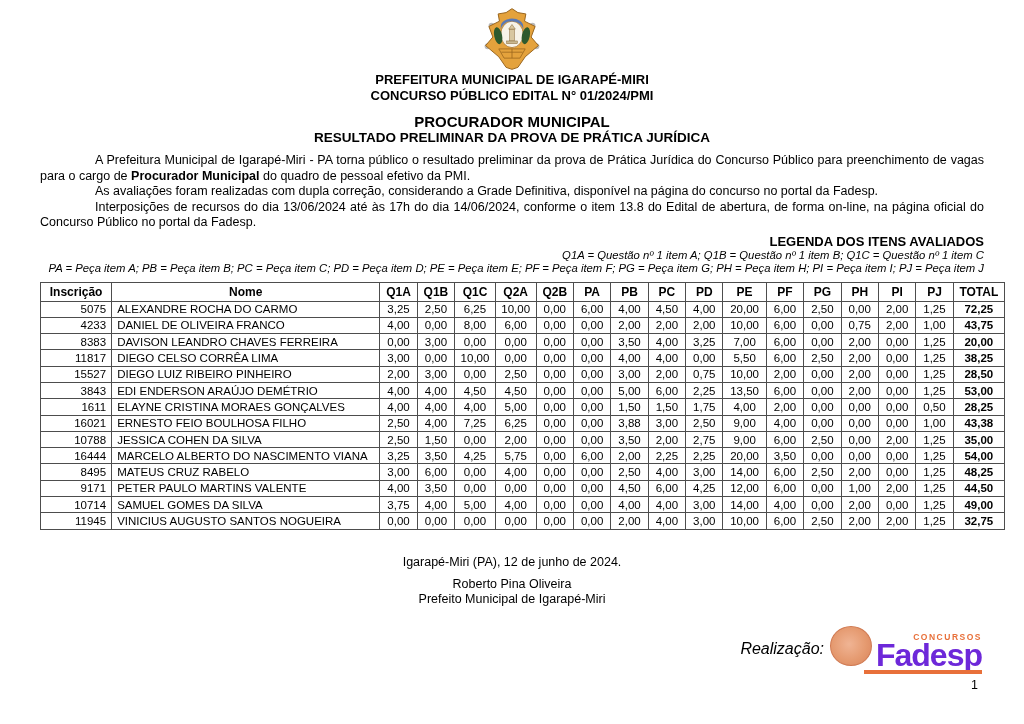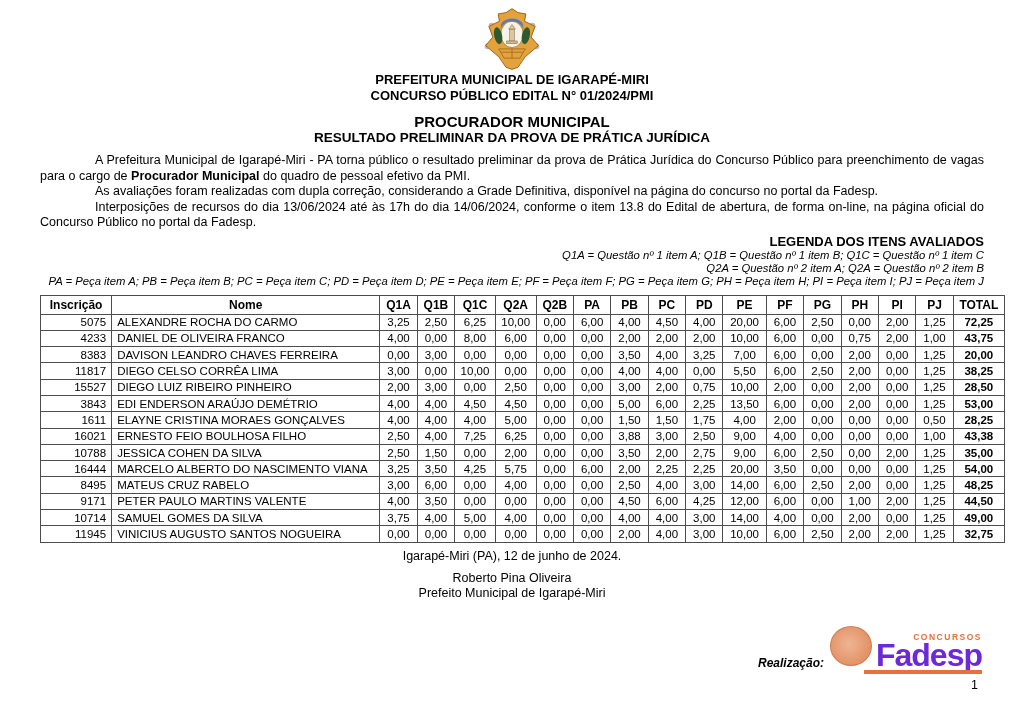--- a/index.html
+++ b/index.html
@@ -37,29 +37,29 @@
   .results-table td { text-align: center; }
   .results-table td.col-0 { text-align: right; padding-right: 5px; }
   .results-table td.col-1 { text-align: left; padding-left: 5px; }
   .results-table td.col-17 { font-weight: bold; }
   .col-0 { width: 7.55%; }
   .col-1 { width: 29.9%; }
   .col-2,.col-3,.col-6,.col-7,.col-8,.col-9,.col-10,.col-12,.col-13,.col-14,.col-15,.col-16 { width: 3.72%; }
   .col-4,.col-5 { width: 4.1%; }
   .col-11 { width: 4.4%; }
   .col-17 { width: 5.3%; }
-  .sign-block { text-align: center; margin-top: 6px; font-size: 12.5px; }
+  .sign-block { text-align: center; margin-top: 25px; font-size: 12.5px; }
   .sign-date { margin-bottom: 8px; }
   .sign-name { line-height: 15px; }
   .sign-title { line-height: 15px; }
   .realizacao {
     position: absolute; right: 42px; bottom: 50px;
     display: flex; align-items: center; gap: 6px;
   }
-  .realizacao-label { font-style: italic; font-weight: bold; font-size: 12px; align-self: flex-end; margin-bottom: 4px; }
+  .realizacao-label { font-style: italic; font-weight: normal; font-size: 16px; align-self: flex-end; margin-bottom: 16px; }
   .fadesp-logo { display: flex; align-items: center; }
   .fadesp-seal {
     width: 40px; height: 38px; border-radius: 50%;
     background: radial-gradient(circle at 45% 45%, #f0b494 0%, #e59a70 55%, #d9835a 100%);
     border: 1px solid #d07a52;
     margin-right: -8px; z-index: 1;
   }
   .fadesp-text { display: flex; flex-direction: column; align-items: flex-end; }
   .fadesp-concursos { color: #e8703a; font-weight: bold; font-size: 8.5px; letter-spacing: 1.5px; line-height: 8px; margin-top: 16px; }
   .fadesp-name { color: #6d28d9; font-weight: bold; font-size: 32px; line-height: 28px; letter-spacing: -1px; }
@@ -97,21 +97,20 @@
 
   <div class="body-text">
     <p><span>A Prefeitura Municipal de Igarapé-Miri - PA torna público o resultado preliminar da prova de Prática Jurídica do Concurso Público para preenchimento de vagas para o cargo de </span><span class="bold">Procurador Municipal</span><span> do quadro de pessoal efetivo da PMI.</span></p>
     <p>As avaliações foram realizadas com dupla correção, considerando a Grade Definitiva, disponível na página do concurso no portal da Fadesp.</p>
     <p>Interposições de recursos do dia 13/06/2024 até às 17h do dia 14/06/2024, conforme o item 13.8 do Edital de abertura, de forma on-line, na página oficial do Concurso Público no portal da Fadesp.</p>
   </div>
 
   <div class="legend">
     <div class="legend-title">LEGENDA DOS ITENS AVALIADOS</div>
     <div class="legend-line">Q1A = Questão nº 1 item A; Q1B = Questão nº 1 item B; Q1C = Questão nº 1 item C</div>
-    <div class="legend-line">Q2A = Questão nº 2 item A; Q2A = Questão nº 2 item B</div>
     <div class="legend-line">PA = Peça item A; PB = Peça item B; PC = Peça item C; PD = Peça item D; PE = Peça item E; PF = Peça item F; PG = Peça item G; PH = Peça item H; PI = Peça item I; PJ = Peça item J</div>
   </div>
 
   <table class="results-table">
     <thead>
       <tr id="results-head-row">
           <th class="col-0">Inscrição</th>
           <th class="col-1">Nome</th>
           <th class="col-2">Q1A</th>
           <th class="col-3">Q1B</th>

